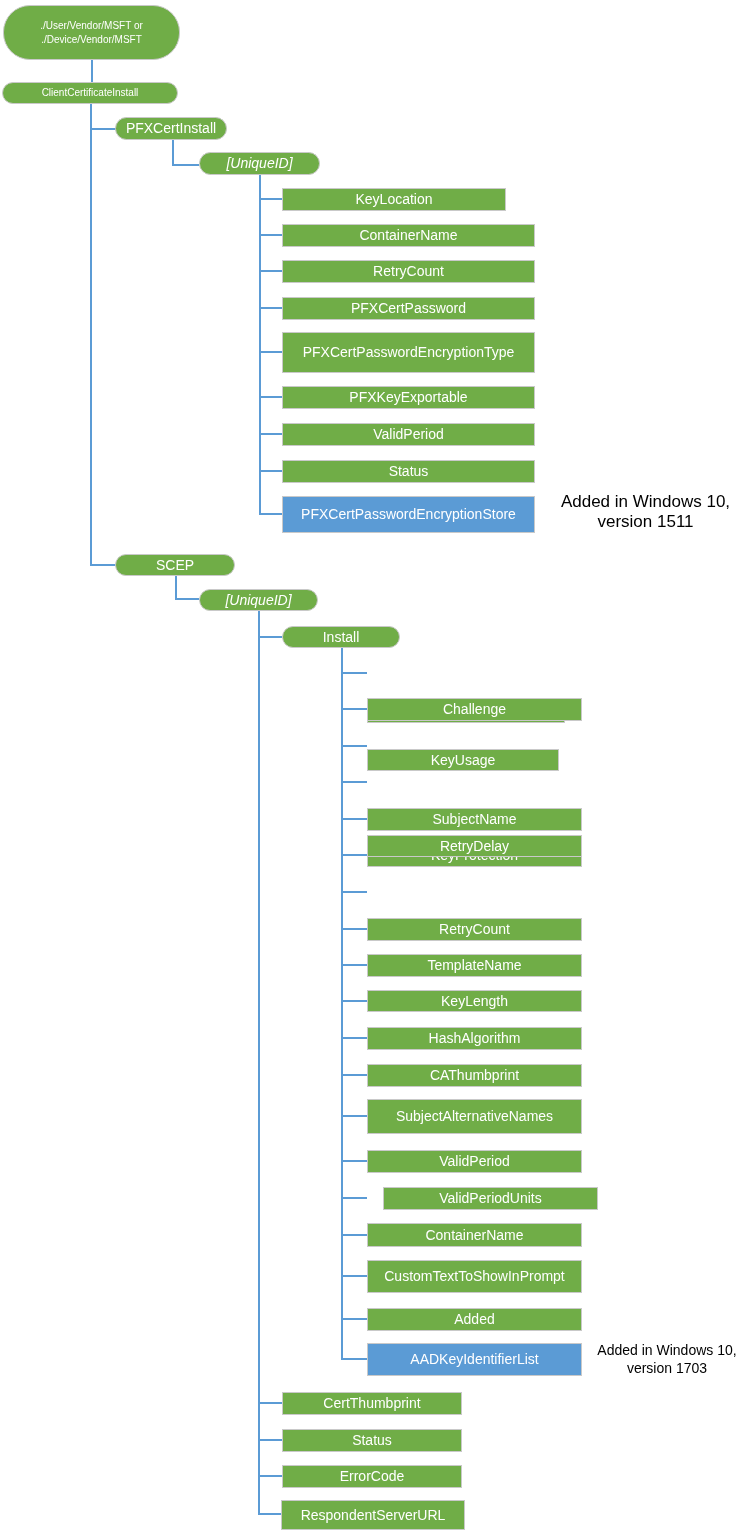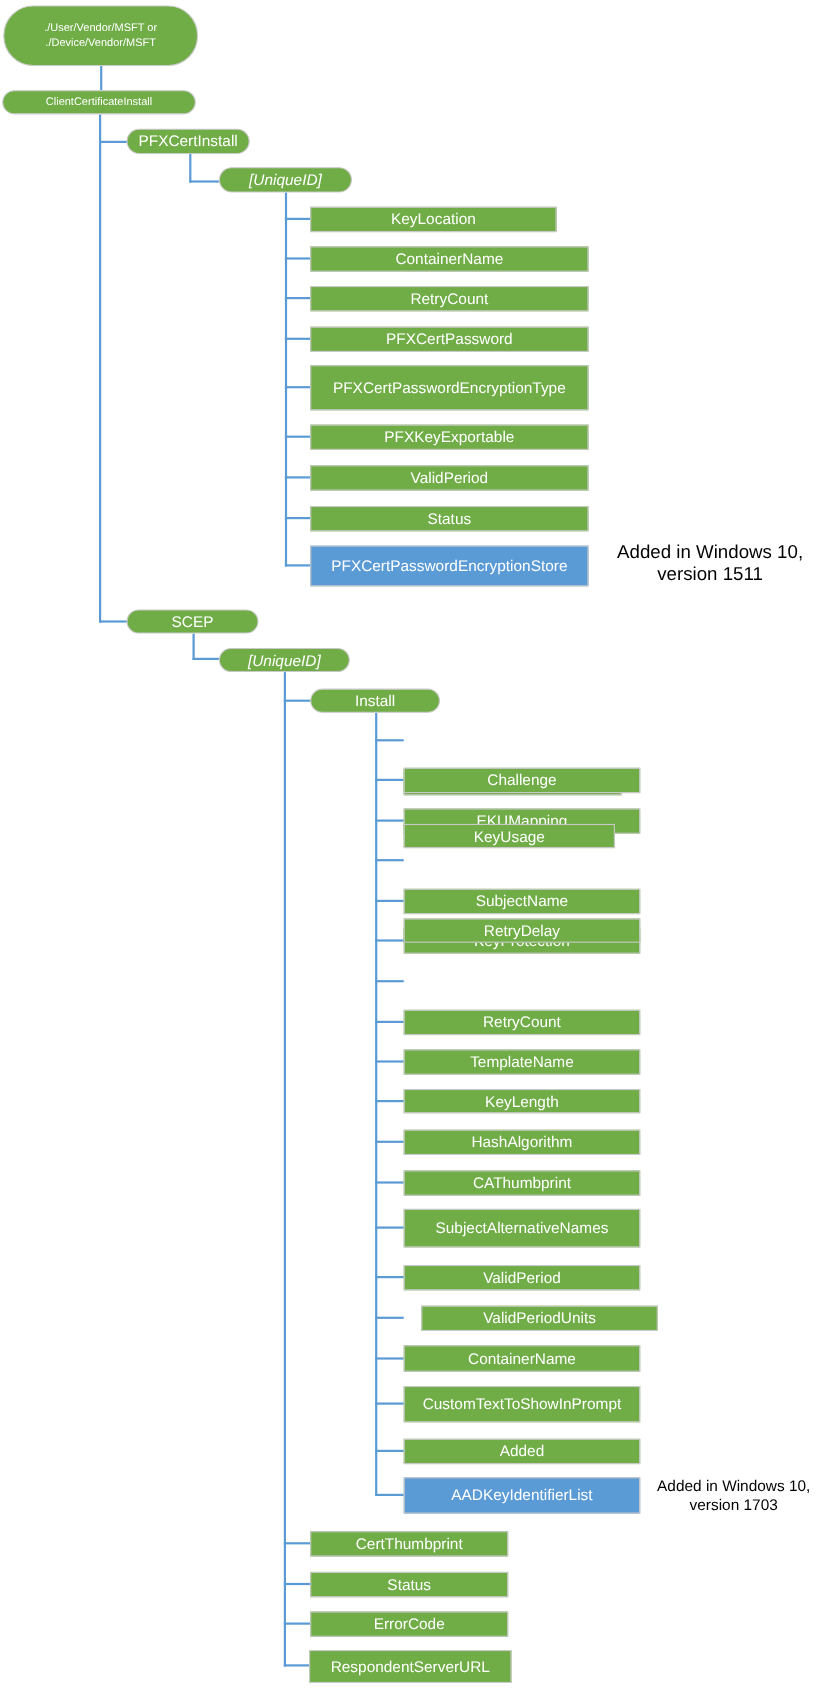--- a/index.html
+++ b/index.html
@@ -98,21 +98,20 @@
   <div class="node" style="left:282px;top:423px;width:253px;height:23px">ValidPeriod</div>
   <div class="node" style="left:282px;top:460px;width:253px;height:23px">Status</div>
   <div class="node blue" style="left:282px;top:496px;width:253px;height:37px">PFXCertPasswordEncryptionStore</div>
 
   <div class="node pill" style="left:115px;top:554px;width:120px;height:22px">SCEP</div>
   <div class="node pill italic" style="left:199px;top:589px;width:119px;height:22px">[UniqueID]</div>
   <div class="node pill" style="left:282px;top:626px;width:118px;height:22px">Install</div>
 
   <div class="node" style="left:367px;top:700px;width:198px;height:23px">ServerURL</div>
   <div class="node" style="left:367px;top:698px;width:215px;height:23px">Challenge</div>
-  <div class="node" style="left:367px;top:735px;width:215px;height:23px">EKUMapping</div>
   <div class="node" style="left:367px;top:749px;width:192px;height:22px">KeyUsage</div>
   <div class="node" style="left:367px;top:808px;width:215px;height:23px">SubjectName</div>
   <div class="node" style="left:367px;top:844px;width:215px;height:23px">KeyProtection</div>
   <div class="node" style="left:367px;top:835px;width:215px;height:22px">RetryDelay</div>
   <div class="node" style="left:367px;top:918px;width:215px;height:23px">RetryCount</div>
   <div class="node" style="left:367px;top:954px;width:215px;height:23px">TemplateName</div>
   <div class="node" style="left:367px;top:990px;width:215px;height:22px">KeyLength</div>
   <div class="node" style="left:367px;top:1027px;width:215px;height:23px">HashAlgorithm</div>
   <div class="node" style="left:367px;top:1064px;width:215px;height:23px">CAThumbprint</div>
   <div class="node" style="left:367px;top:1099px;width:215px;height:35px">SubjectAlternativeNames</div>

